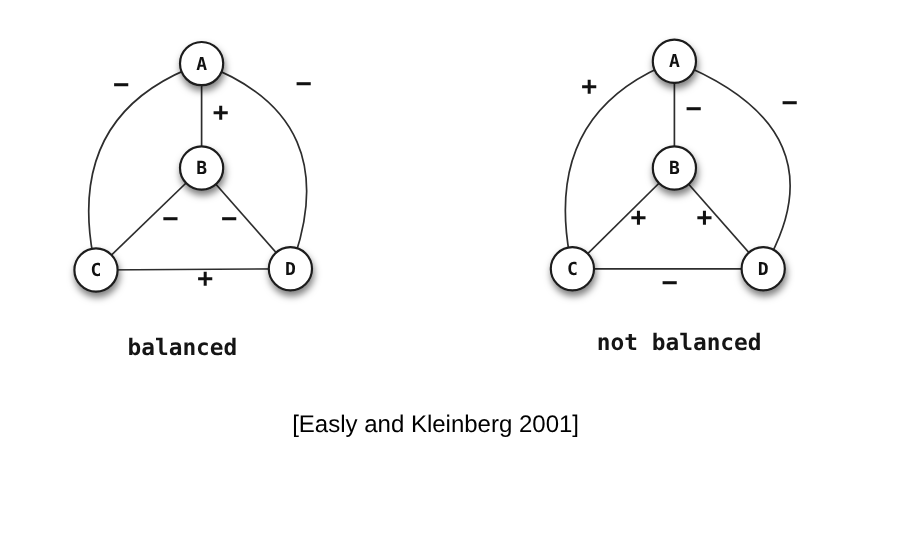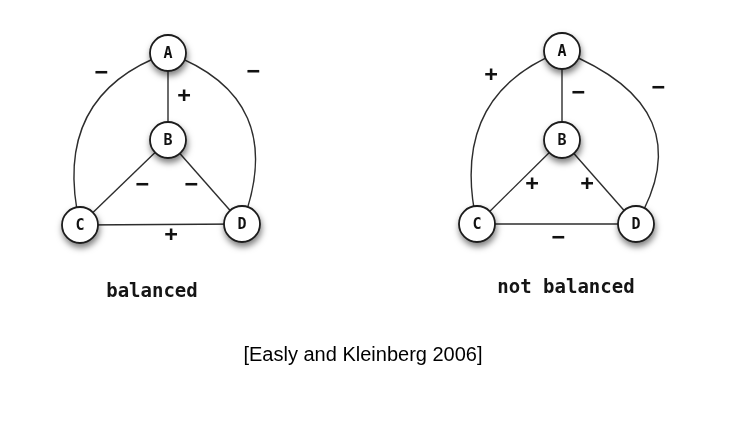--- a/index.html
+++ b/index.html
@@ -86,14 +86,14 @@
         <text x="562" y="51" class="node-label">A</text>
         <circle cx="562" cy="140" r="18" class="node" filter="url(#node-shadow)"></circle>
         <text x="562" y="140" class="node-label">B</text>
         <circle cx="477" cy="224" r="18" class="node" filter="url(#node-shadow)"></circle>
         <text x="477" y="224" class="node-label">C</text>
         <circle cx="636" cy="224" r="18" class="node" filter="url(#node-shadow)"></circle>
         <text x="636" y="224" class="node-label">D</text>
         <text x="566" y="286" class="graph-title">not balanced</text>
       </g>
     </svg>
-  <div id="caption">[Easly and Kleinberg 2006]</div>
+  <div id="caption">[Easly and Kleinberg 2001]</div>
 </div>
 
 </body></html>

